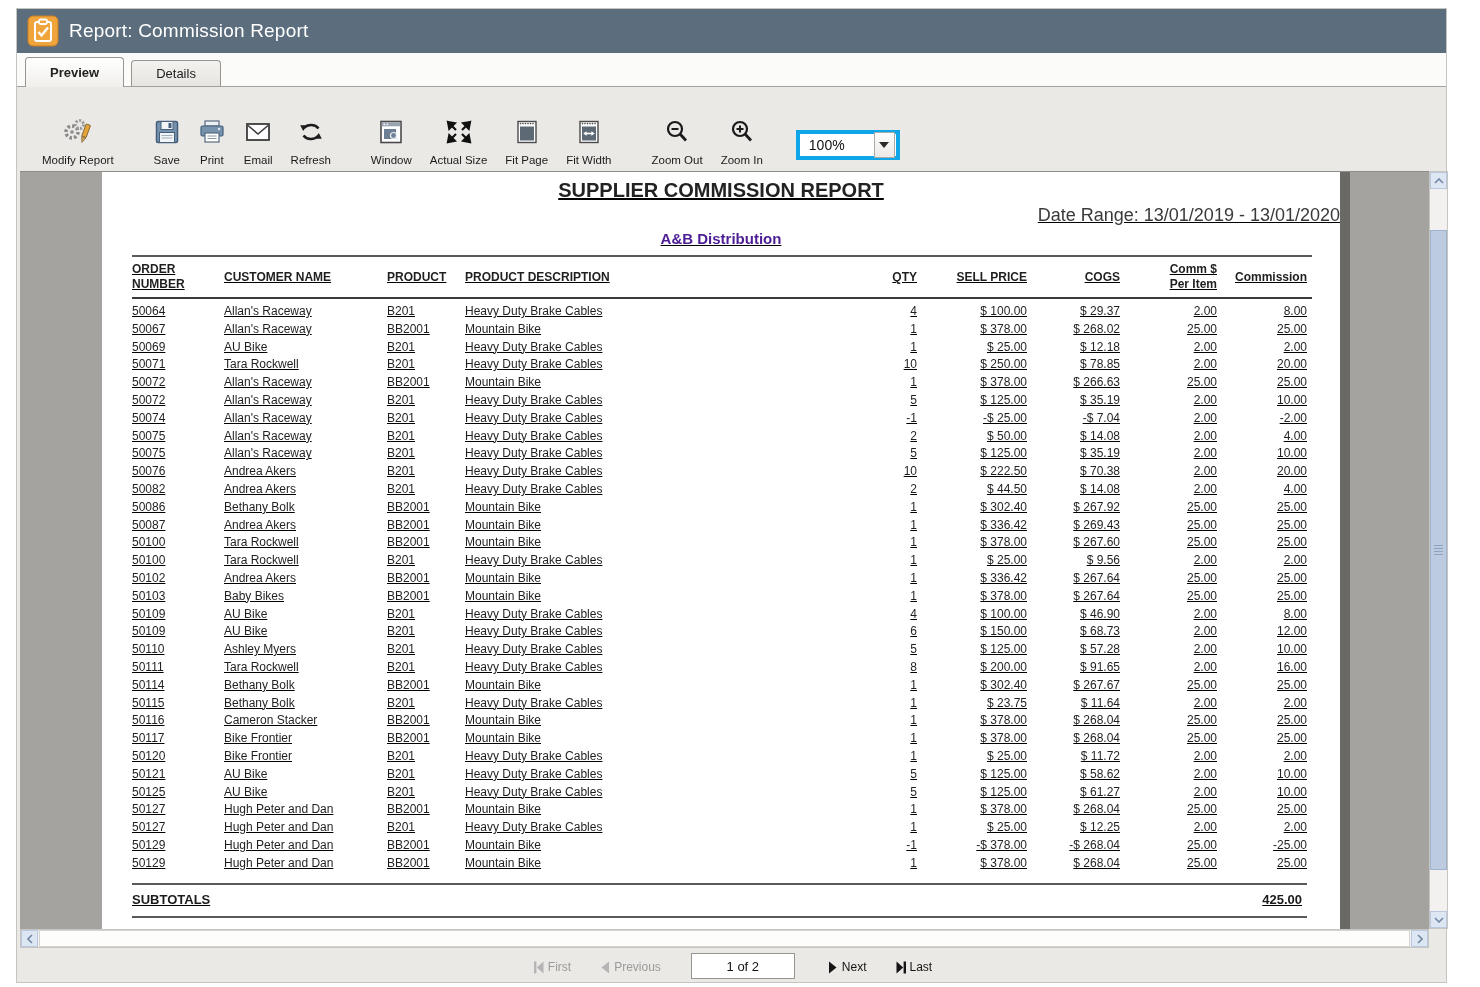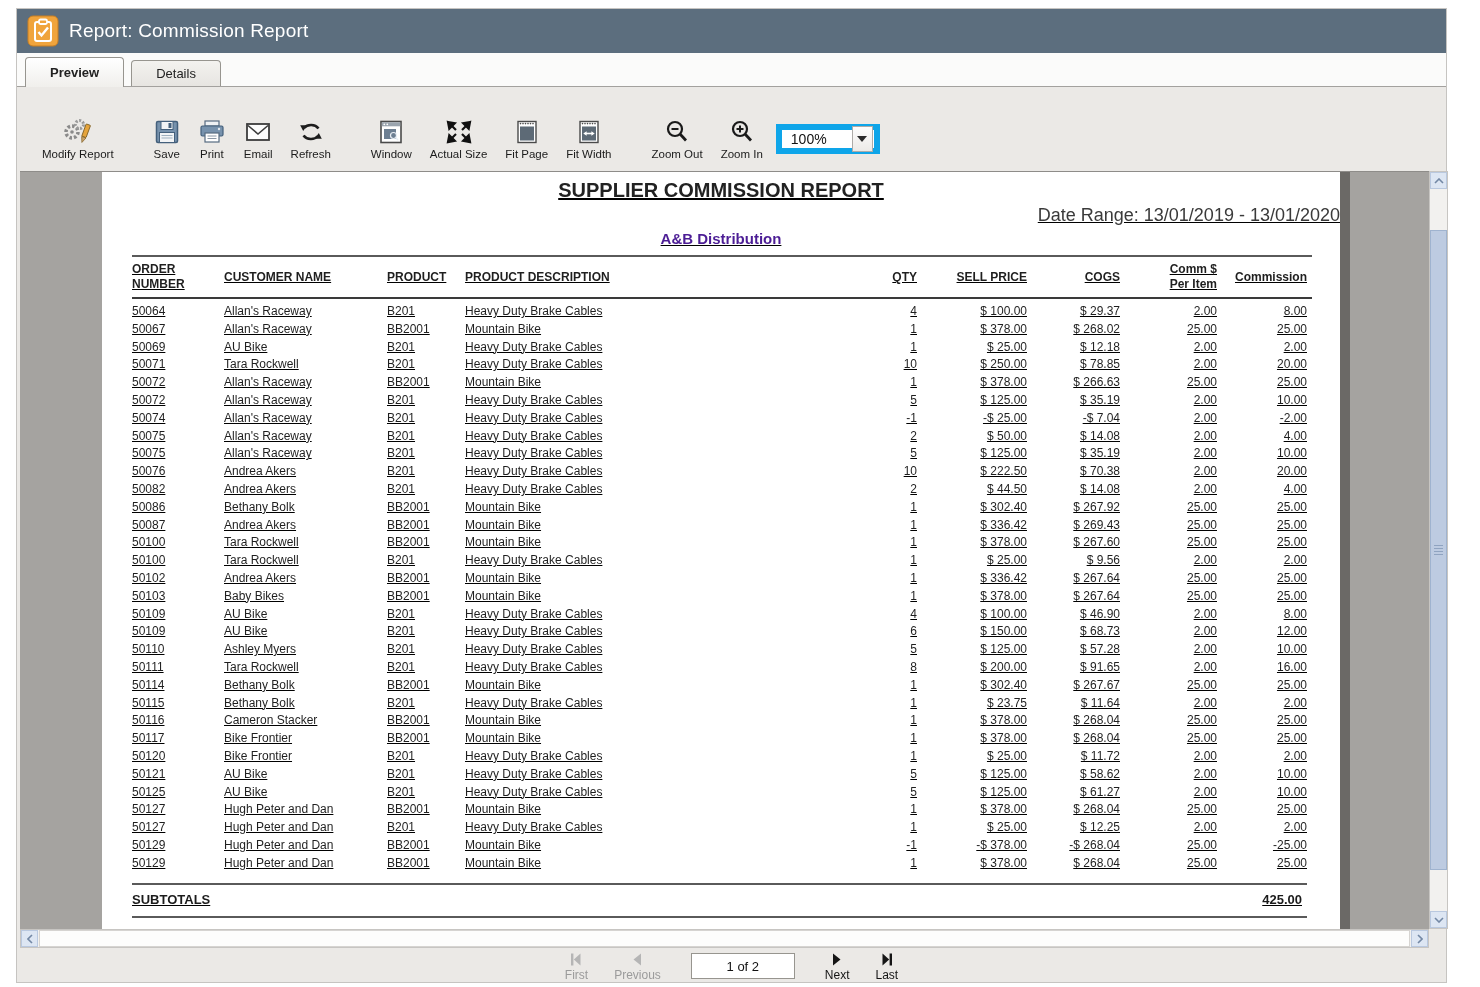--- a/index.html
+++ b/index.html
@@ -15,25 +15,25 @@
   .tabstrip{height:34px;background:#fbfbfa;display:flex;align-items:flex-end;padding-left:8px;gap:7px;border-bottom:1px solid #a3a19e;box-sizing:border-box;}
   .tab{height:26px;padding:0 24px;display:flex;align-items:center;justify-content:center;font-size:13px;color:#222;
        border:1px solid #97958f;border-bottom:none;border-radius:4px 4px 0 0;background:linear-gradient(#f3f2ef,#e7e5e1);box-sizing:border-box;cursor:default;}
   .tab.active{font-weight:bold;height:30px;background:linear-gradient(#ffffff,#f0efec);position:relative;top:1px;}
 
   
   .panel{position:absolute;top:78px;left:0;right:0;bottom:0;background:#ebe9e6;}
 
   
   .toolbar{position:absolute;top:30px;left:16px;display:flex;align-items:flex-end;}
-  .tbtn{display:flex;flex-direction:column;align-items:center;gap:3px;background:none;border:none;padding:0 9px;font-family:inherit;cursor:default;}
+  .tbtn{display:flex;flex-direction:column;align-items:center;gap:9px;background:none;border:none;padding:0 9px;font-family:inherit;cursor:default;}
   .tbtn .ticon{height:28px;display:flex;align-items:flex-end;}
   .tbtn .tlabel{font-size:11.5px;color:#1b1b1b;white-space:nowrap;}
   .gap-l{margin-left:22px;}
-  .zoom-combo{width:104px;height:30px;background:#ffffff;border:6px solid #0ea5e9;display:flex;align-items:center;margin-left:4px;margin-bottom:6px;box-sizing:border-box;}
+  .zoom-combo{width:104px;height:30px;background:#ffffff;border:4px solid #0ea5e9;display:flex;align-items:center;margin-left:24px;margin-bottom:6px;box-sizing:border-box;}
   .zoom-value{flex:1;padding-left:9px;font-size:14px;color:#111;}
   .zoom-arrow-btn{width:21px;height:26px;margin-right:1px;border:1px solid #adaba8;background:linear-gradient(#fdfdfd,#eceae7);display:flex;align-items:center;justify-content:center;box-sizing:border-box;}
   .caret{width:0;height:0;border-left:5px solid transparent;border-right:5px solid transparent;border-top:6px solid #2b2b2b;}
 
   
   .preview{position:absolute;top:84px;left:3px;width:1409px;height:758px;background:#a5a3a0;overflow:hidden;border-top:1px solid #8e8c89;box-sizing:border-box;}
   .page{position:absolute;left:82px;top:0;width:1238px;height:758px;background:#ffffff;overflow:hidden;text-decoration:underline;}
   .page-shadow{position:absolute;left:1320px;top:0;width:10px;height:758px;background:#6b6966;}
 
   
@@ -63,21 +63,21 @@
   
   .hscroll{position:absolute;top:842px;left:3px;width:1409px;height:19px;background:#f2f1ef;border:1px solid #c7c5c2;box-sizing:border-box;}
   .hs-left,.hs-right{position:absolute;top:0;width:17px;height:17px;background:#dde6f3;border:1px solid #b9c8df;box-sizing:border-box;display:flex;align-items:center;justify-content:center;}
   .hs-left{left:0;}
   .hs-right{right:0;}
   .hs-thumb{position:absolute;left:18px;right:18px;top:0;height:17px;background:#fdfdfc;border:1px solid #d6d4d1;box-sizing:border-box;}
   .chev{display:block;}
 
   
   .pagination{position:absolute;left:0;right:0;top:863px;height:34px;display:flex;align-items:center;justify-content:center;gap:26px;}
-  .pgbtn{display:flex;flex-direction:column;align-items:center;gap:1px;background:none;border:none;padding:0;font-family:inherit;cursor:default;}
+  .pgbtn{display:flex;flex-direction:row;align-items:center;gap:1px;background:none;border:none;padding:0;font-family:inherit;cursor:default;}
   .pgbtn .pglabel{font-size:12px;color:#141414;}
   .pgbtn.disabled .pglabel{color:#9b9b9b;}
   .pgbtn svg{fill:#151515;}
   .pgbtn.disabled svg{fill:#b5b5b5;}
   .page-box{width:104px;height:26px;background:#ffffff;border:1px solid #97958f;display:flex;align-items:center;justify-content:center;font-size:13px;color:#111;box-sizing:border-box;margin:0 4px;align-self:flex-start;margin-top:3px;}
 </style>
 </head>
 <body>
 
 <div class="window">

